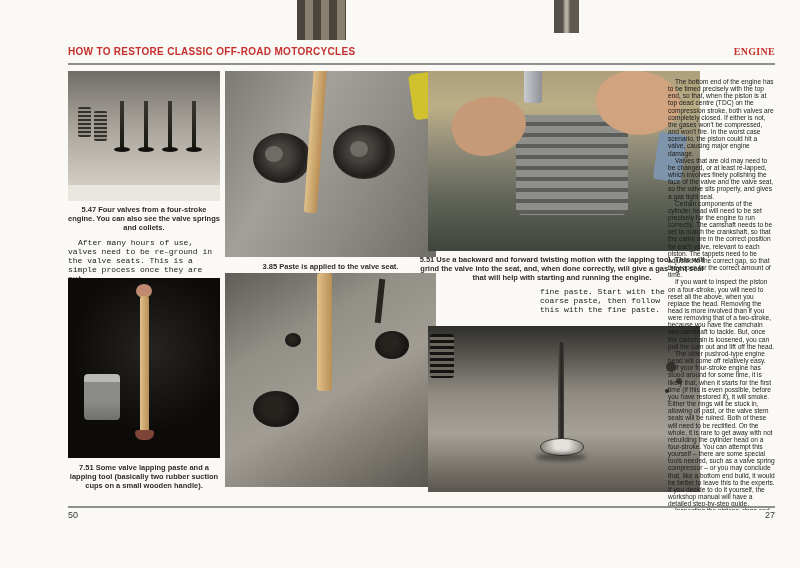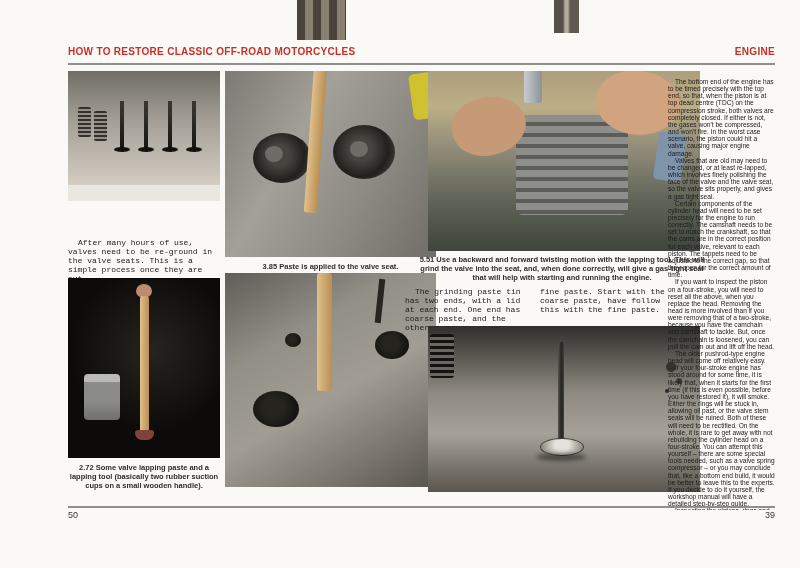--- a/index.html
+++ b/index.html
@@ -111,32 +111,33 @@
     <div class="valve-stem" style="left:52px;top:30px;"></div>
     <div class="valve-stem" style="left:76px;top:30px;"></div>
     <div class="valve-stem" style="left:100px;top:30px;"></div>
     <div class="valve-stem" style="left:124px;top:30px;"></div>
     <div class="valve-base" style="left:46px;top:76px;"></div>
     <div class="valve-base" style="left:70px;top:76px;"></div>
     <div class="valve-base" style="left:94px;top:76px;"></div>
     <div class="valve-base" style="left:118px;top:76px;"></div>
     <div class="cloth"></div>
   </div>
+  <div class="cap" style="left:0;top:161px;width:152px;">5.47 Four valves from a four-stroke engine. You can also see the valve springs and collets.</div>
 
   <div class="bodytext" style="left:0;top:194px;width:152px;">
     <p>After many hours of use, valves need to be re-ground in the valve seats. This is a simple process once they are out.</p>
   </div>
 
   <div class="photo" id="photo-548">
     <div class="knob"></div>
     <div class="stick" style="left:72px;top:18px;width:9px;height:138px;"></div>
     <div class="suction-cup"></div>
     <div class="paste-tin"></div>
   </div>
-  <div class="cap" style="left:0;top:419px;width:152px;">2.72 Some valve lapping paste and a lapping tool (basically two rubber suction cups on a small wooden handle).</div>
+  <div class="cap" style="left:0;top:419px;width:152px;">7.51 Some valve lapping paste and a lapping tool (basically two rubber suction cups on a small wooden handle).</div>
 
   <div class="photo" id="photo-549">
     <div class="chamber" style="left:28px;top:62px;width:58px;height:50px;"></div>
     <div class="chamber" style="left:108px;top:54px;width:62px;height:54px;"></div>
     <div class="valve-disc" style="left:40px;top:75px;width:18px;height:16px;"></div>
     <div class="valve-disc" style="left:125px;top:70px;width:18px;height:16px;"></div>
     <div class="stick" style="left:84px;top:-8px;width:13px;height:150px;transform:rotate(4deg);"></div>
     <div class="yellow-tin"></div>
   </div>
   <div class="cap" style="left:157px;top:218px;width:211px;">3.85 Paste is applied to the valve seat.</div>
@@ -147,37 +148,34 @@
     <div class="hole" style="left:150px;top:58px;width:34px;height:28px;"></div>
     <div class="hole" style="left:60px;top:60px;width:16px;height:14px;"></div>
     <div class="stud"></div>
   </div>
 
   <div class="rule" style="top:462px;left:0;width:368px;"></div>
   <div class="page-num" style="left:0;">50</div>
 </div>
 
 <div class="page" id="right-page">
-  <div class="book-header" style="right:0;text-align:right;">ENGINE</div>
+  <div class="book-header" style="right:0;text-align:right;font-family:Liberation Serif, serif;">ENGINE</div>
   <div class="rule" style="top:19px;left:23px;width:347px;"></div>
 
   <div class="photo" id="photo-551">
     <div class="barrel"></div>
     <div class="hand hand-left"></div>
     <div class="hand hand-right"></div>
     <div class="blue-tool"></div>
     <div class="aerosol"></div>
   </div>
   <div class="cap" style="left:12px;top:211px;width:290px;">5.51 Use a backward and forward twisting motion with the lapping tool. This will grind the valve into the seat, and, when done correctly, will give a gas-tight seal that will help with starting and running the engine.</div>
 
-  <div class="bodytext" style="left:0;top:243px;width:125px;">
-    <p>The grinding paste tin has two ends, with a lid at each end. One end has coarse paste, and the other</p>
-  </div>
   <div class="bodytext" style="left:135px;top:243px;width:128px;">
-    <p class="no-indent">fine paste. Start with the coarse paste, have follow this with the fine paste.</p>
+    <p class="no-indent">fine paste. Start with the coarse paste, then follow this with the fine paste.</p>
   </div>
 
   <div class="photo" id="photo-552">
     <div class="spring-552"></div>
     <div class="valve-stem-552"></div>
     <div class="valve-head-552"></div>
     <div class="valve-shadow"></div>
     <div class="small-parts"></div>
   </div>
 
@@ -185,14 +183,14 @@
     <p>The bottom end of the engine has to be timed precisely with the top end, so that, when the piston is at top dead centre (TDC) on the compression stroke, both valves are completely closed. If either is not, the gases won't be compressed, and won't fire. In the worst case scenario, the piston could hit a valve, causing major engine damage.</p>
     <p>Valves that are old may need to be changed, or at least re-lapped, which involves finely polishing the face of the valve and the valve seat, so the valve sits properly, and gives a gas tight seal.</p>
     <p>Certain components of the cylinder head will need to be set precisely for the engine to run correctly. The camshaft needs to be set to match the crankshaft, so that the cams are in the correct position for each valve, relevant to each piston. The tappets need to be adjusted to the correct gap, so that they open for the correct amount of time.</p>
     <p>If you want to inspect the piston on a four-stroke, you will need to reset all the above, when you replace the head. Removing the head is more involved than if you were removing that of a two-stroke, because you have the camchain and camshaft to tackle. But, once the camchain is loosened, you can pull the cam out and lift off the head.</p>
     <p>The older pushrod-type engine head will come off relatively easy.</p>
     <p>If your four-stroke engine has stood around for some time, it is likely that, when it starts for the first time (if this is even possible, before you have restored it), it will smoke. Either the rings will be stuck in, allowing oil past, or the valve stem seals will be ruined. Both of these will need to be rectified. On the whole, it is rare to get away with not rebuilding the cylinder head on a four-stroke. You can attempt this yourself – there are some special tools needed, such as a valve spring compressor – or you may conclude that, like a bottom end build, it would be better to leave this to the experts. If you decide to do it yourself, the workshop manual will have a detailed step-by-step guide.</p>
     <p>Inspecting the pistons, rings and ends is the same as it with the two-stroke engine.</p>
   </div>
 
   <div class="rule" style="top:462px;left:0;width:370px;"></div>
-  <div class="page-num" style="right:0;text-align:right;">39</div>
+  <div class="page-num" style="right:0;text-align:right;">27</div>
 </div>
 
 </body></html>

